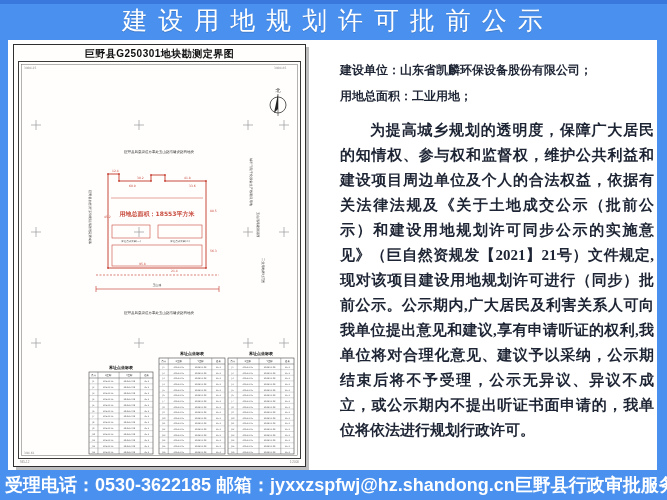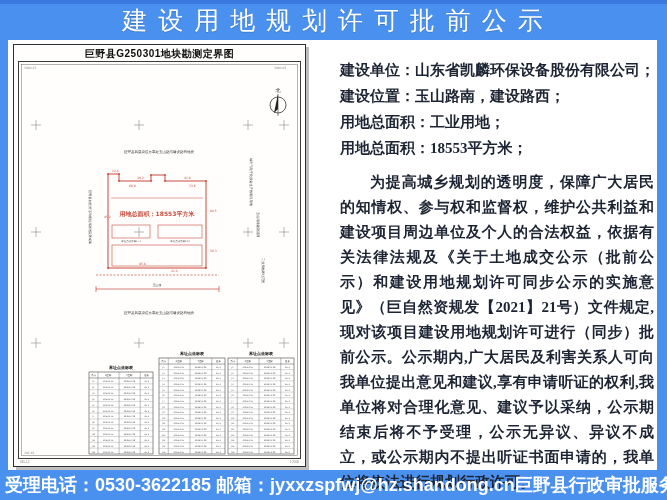--- a/index.html
+++ b/index.html
@@ -12,21 +12,21 @@
 
   
   .map-sheet{position:absolute;left:5px;top:4px;width:293px;height:423px;background:#fffefd;border:1px solid #2f2f2f;box-shadow:3px 3px 0 rgba(110,110,110,.45);box-sizing:border-box;}
   .map-title{position:absolute;left:0;top:2px;width:100%;text-align:center;font-size:10px;font-weight:bold;color:#0d0d0d;font-family:"Liberation Sans",sans-serif;letter-spacing:.5px;}
   .map-frame{position:absolute;left:4px;top:16px;width:283px;height:398px;border:1px solid #3a3a3a;box-sizing:border-box;}
   .map-frame svg{display:block;}
   .sheet-corner{position:absolute;font-size:3px;color:#888;}
 
   
   .notice-panel{position:absolute;left:332px;top:17px;width:314px;color:#1d2433;font-family:"Liberation Serif",serif;}
-  .info-line{font-size:15px;line-height:26px;white-space:nowrap;font-weight:600;}
+  .info-line{font-size:12px;line-height:26px;white-space:nowrap;font-weight:600;}
   .notice-paragraph{margin-top:9px;font-size:15px;line-height:25px;text-indent:2em;text-align:justify;font-weight:600;}
 
   
   .footer-bar{position:absolute;left:0;bottom:0;width:667px;height:30px;display:flex;align-items:center;}
   .footer-contact{color:#ffffff;font-size:18px;font-weight:bold;white-space:nowrap;padding-left:5px;letter-spacing:0;}
 </style>
 </head>
 <body>
 
 <div class="page">
@@ -367,23 +367,21 @@
             <text font-family="&quot;DejaVu Sans&quot;,sans-serif" x="250.57999999999998" y="390.59375" font-size="2.2" fill="#555" text-anchor="middle">394612.08</text>
             <text font-family="&quot;DejaVu Sans&quot;,sans-serif" x="268.4" y="390.59375" font-size="2.2" fill="#555" text-anchor="middle">45.2</text>
           </svg>
       </div>
       <div class="sheet-corner" style="left:6px;bottom:2px;">945-12</div>
       <div class="sheet-corner" style="right:6px;bottom:2px;">1:2000</div>
     </div>
 
     <div class="notice-panel">
       <div class="info-line">建设单位：山东省凯麟环保设备股份有限公司；</div>
-      <div class="info-line">建设位置：玉山路南，建设路西；</div>
       <div class="info-line">用地总面积：工业用地；</div>
-      <div class="info-line">用地总面积：18553平方米；</div>
       <div class="notice-paragraph">为提高城乡规划的透明度，保障广大居民的知情权、参与权和监督权，维护公共利益和建设项目周边单位及个人的合法权益，依据有关法律法规及《关于土地成交公示（批前公示）和建设用地规划许可同步公示的实施意见》（巨自然资规发【2021】21号）文件规定,现对该项目建设用地规划许可进行（同步）批前公示。公示期内,广大居民及利害关系人可向我单位提出意见和建议,享有申请听证的权利,我单位将对合理化意见、建议予以采纳，公示期结束后将不予受理，公示无异议、异议不成立，或公示期内不提出听证书面申请的，我单位将依法进行规划行政许可。</div>
     </div>
 
   </div>
 
   <div class="footer-bar">
     <div class="footer-contact">受理电话：0530-3622185 邮箱：jyxxzspfwj@hz.shandong.cn巨野县行政审批服务局</div>
   </div>
 </div>
 

